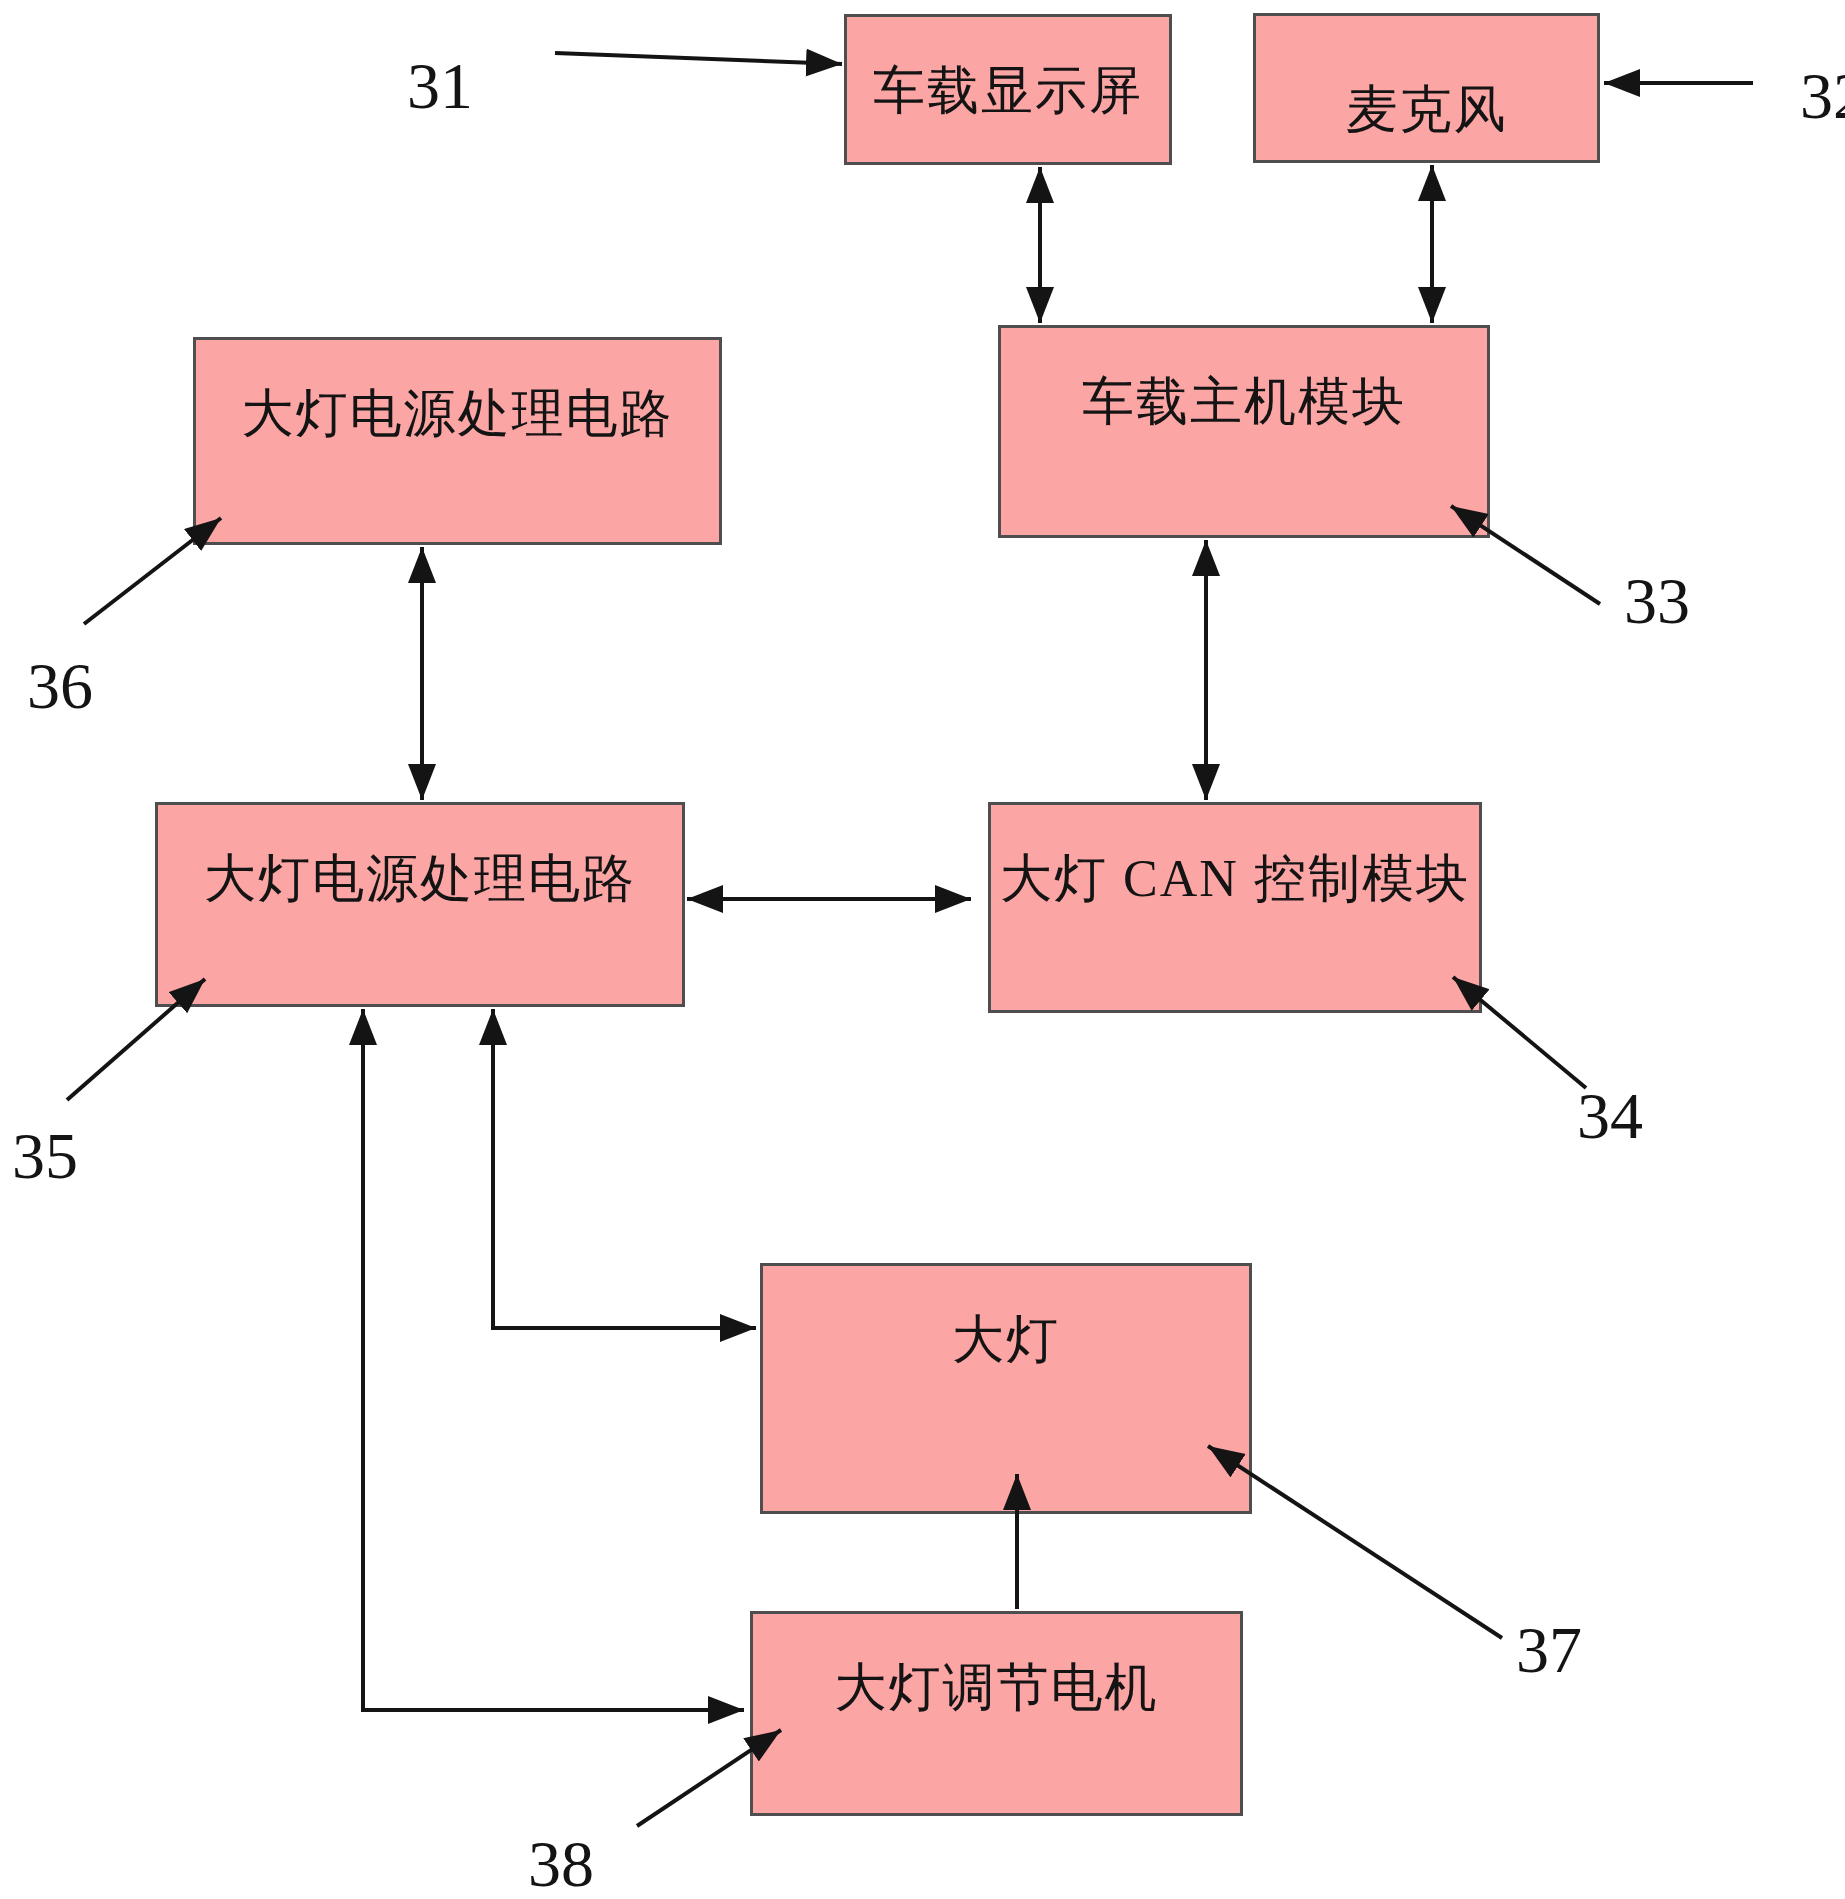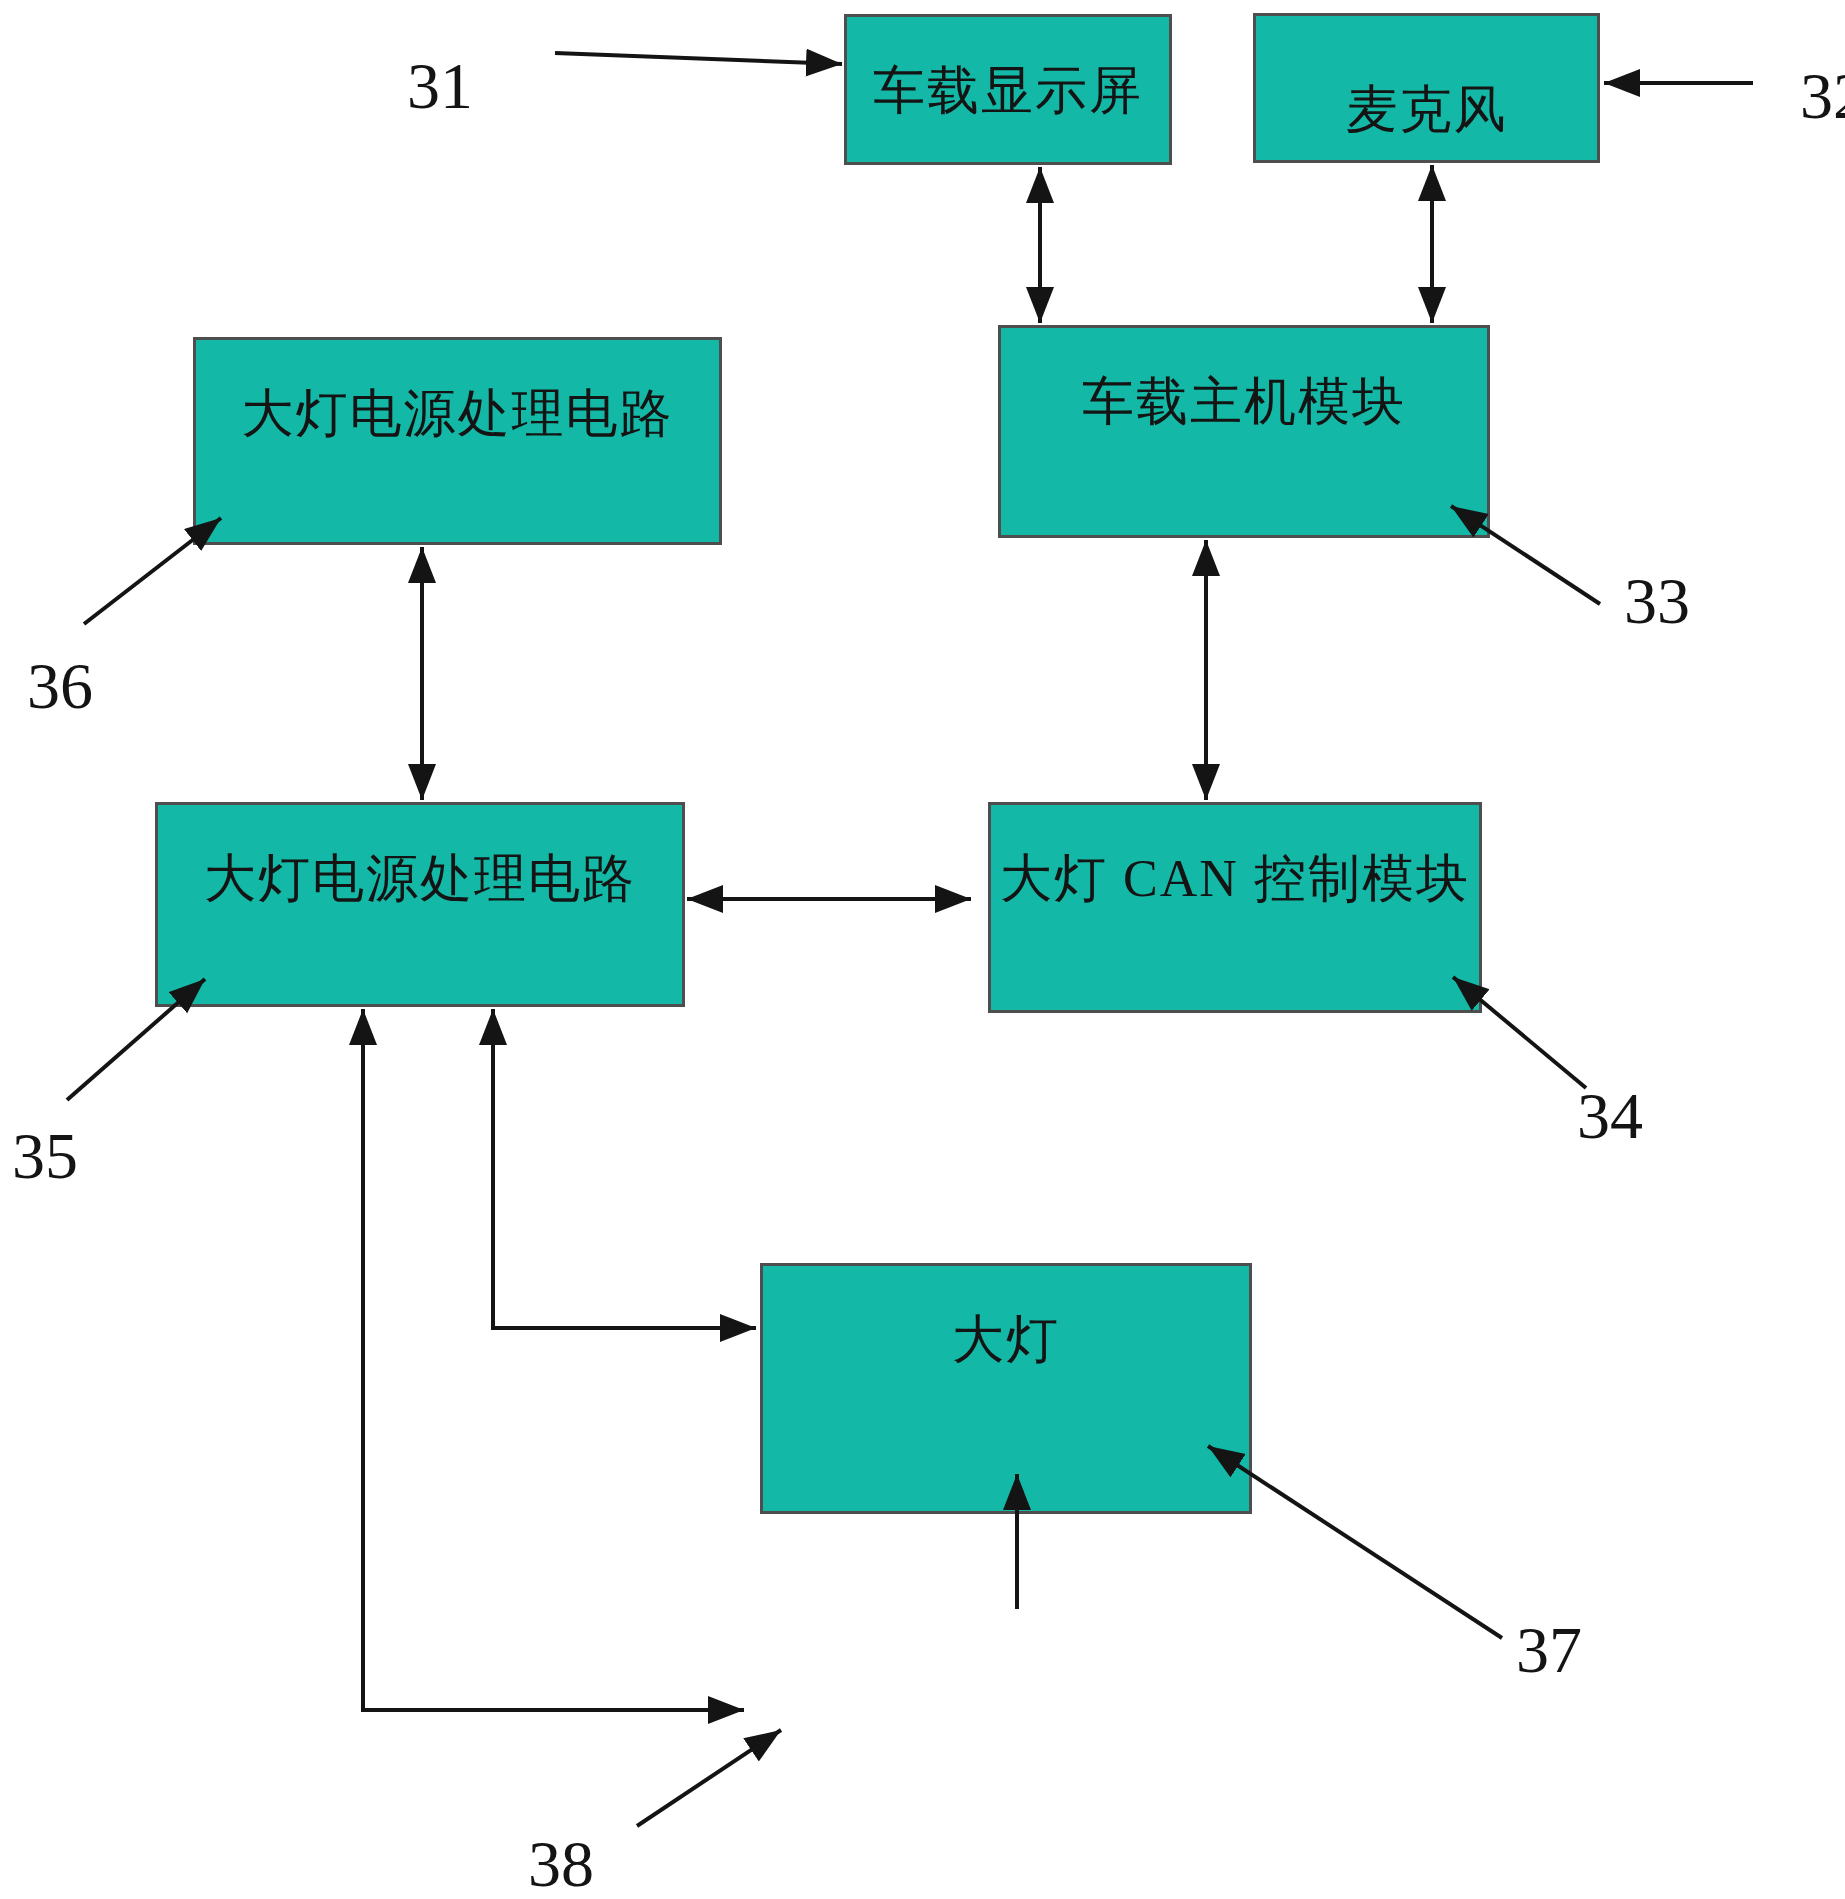--- a/index.html
+++ b/index.html
@@ -6,21 +6,21 @@
   #figure{
     position:relative;
     width:1845px;height:1899px;
     background:#ffffff;
     font-family:"Liberation Serif","DejaVu Serif",serif;
     overflow:hidden;
   }
   .box{
     position:absolute;
     box-sizing:border-box;
-    background:#14b8a6;
+    background:#fca5a5;
     border:3px solid #4e4e4e;
     display:flex;
     justify-content:center;
     align-items:flex-start;
     padding-top:44px;
   }
   .box span{
     font-size:52px;
     line-height:1.15;
     color:#141414;
@@ -63,20 +63,23 @@
   </div>
   <div class="box" style="left: 155px; top: 802px; width: 530px; height: 205px;">
     <span>大灯电源处理电路</span>
   </div>
   <div class="box" style="left: 988px; top: 802px; width: 494px; height: 211px;">
     <span>大灯 CAN 控制模块</span>
   </div>
   <div class="box" style="left: 760px; top: 1263px; width: 492px; height: 251px; justify-content: center;">
     <span>大灯</span>
   </div>
+  <div class="box" style="left: 750px; top: 1611px; width: 493px; height: 205px;">
+    <span>大灯调节电机</span>
+  </div>
 
   <div class="ref-num" style="left: 440px; top: 86px;">31</div>
   <div class="ref-num" style="left: 1797px; top: 96px; margin-left: 36px;">32</div>
   <div class="ref-num" style="left: 1657px; top: 601px;">33</div>
   <div class="ref-num" style="left: 1610px; top: 1116px;">34</div>
   <div class="ref-num" style="left: 45px; top: 1156px;">35</div>
   <div class="ref-num" style="left: 60px; top: 686px;">36</div>
   <div class="ref-num" style="left: 1549px; top: 1650px;">37</div>
   <div class="ref-num" style="left: 561px; top: 1864px;">38</div>
 

